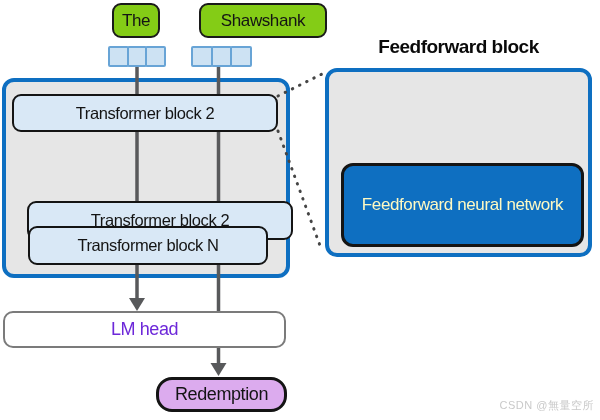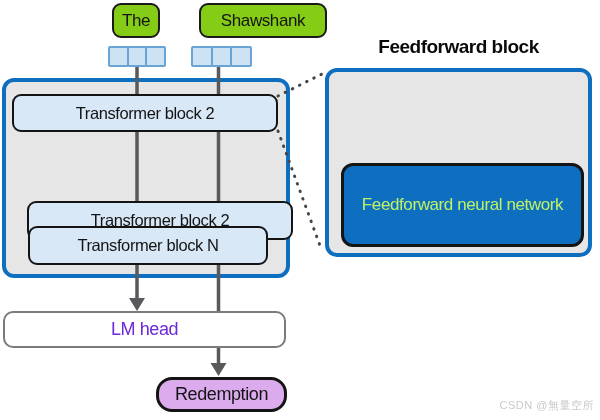--- a/index.html
+++ b/index.html
@@ -76,21 +76,21 @@
     font-weight: bold;
     text-align: center;
     letter-spacing: -0.5px;
     color: #0a0a0a;
   }
 
   .ffn {
     background: #0e6fc1;
     border: 3px solid #141414;
     border-radius: 12px;
-    color: #bef264;
+    color: #fef9c3;
     display: flex; align-items: center; justify-content: center;
     font-size: 17px; letter-spacing: -0.4px;
   }
 
   .watermark {
     font-size: 11px;
     color: #c9c9c9;
     text-align: right;
     letter-spacing: 0.5px;
     z-index: 4;

